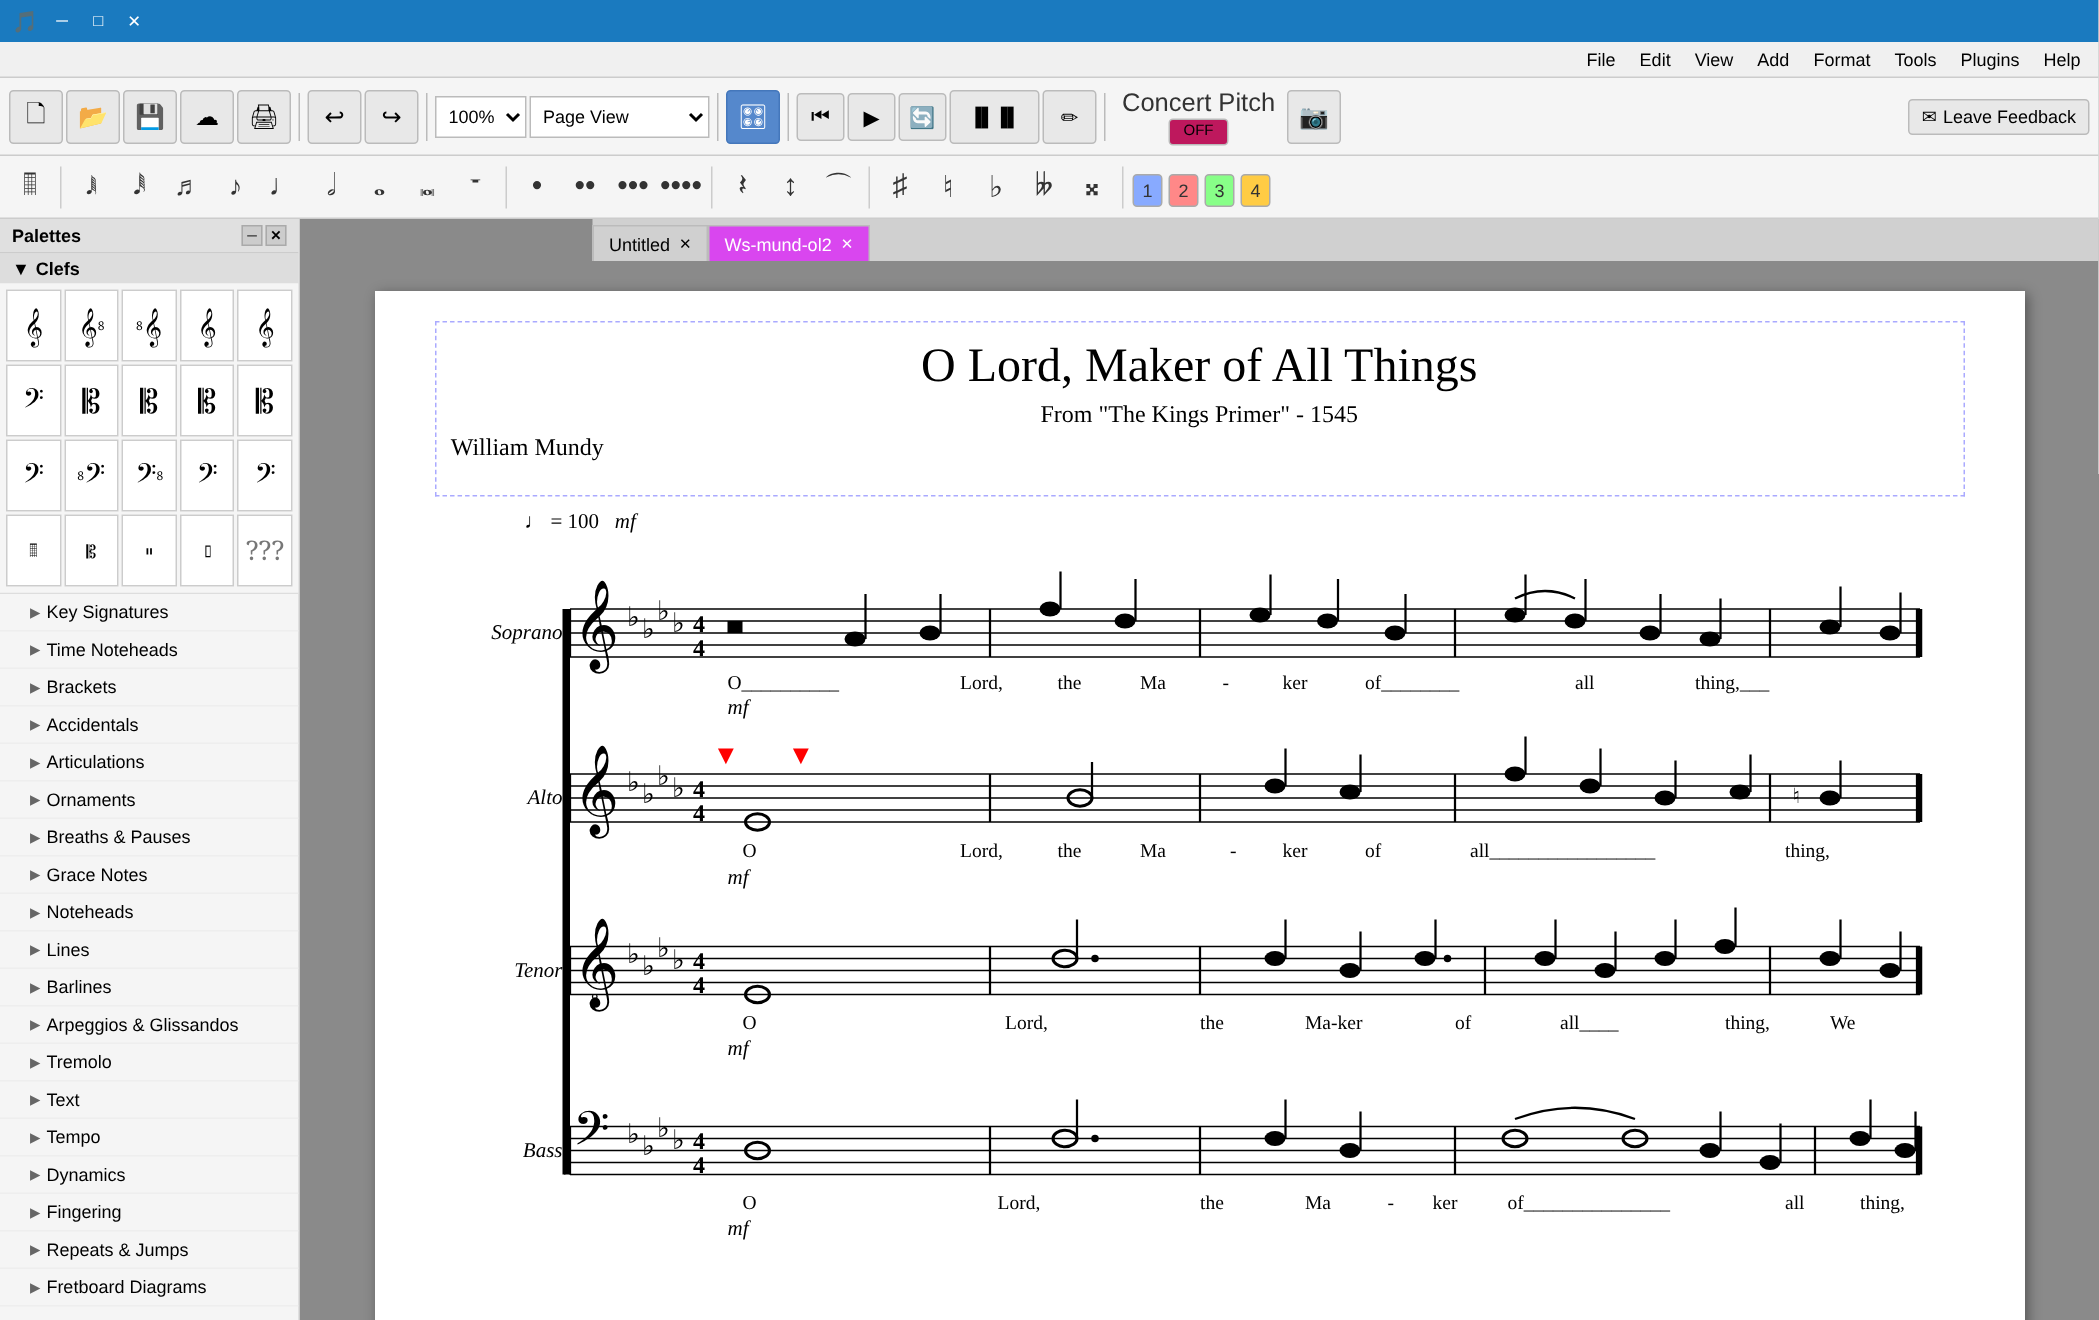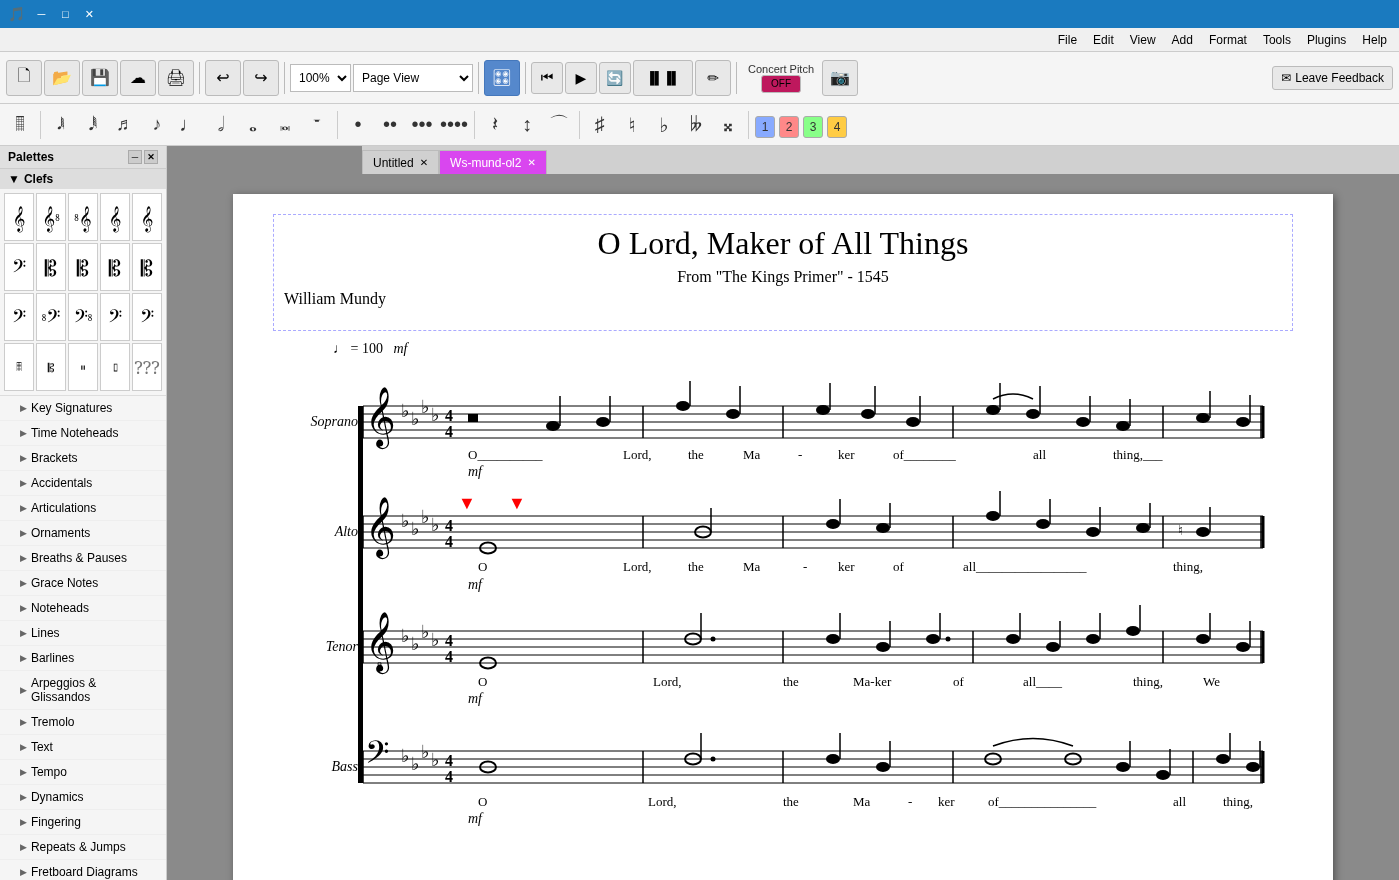--- a/index.html
+++ b/index.html
@@ -79,21 +79,21 @@
       cursor: pointer;
       font-size: 14px;
     }
     .concert-pitch-area {
       display: flex;
       flex-direction: column;
       align-items: center;
       margin: 0 6px;
       font-size: 11px;
     }
-    .concert-pitch-area .cp-label { font-size: 11px; color: #333; }
+    .concert-pitch-area .cp-label { font-size: 17px; color: #333; }
     .concert-pitch-toggle {
       width: 40px; height: 18px;
       border: 1px solid #bbb;
       background: #be185d;
       border-radius: 3px;
       cursor: pointer;
       display: flex; align-items: center; justify-content: center;
       font-size: 10px;
     }
     .feedback-btn {
@@ -129,21 +129,21 @@
     .note-sep { width: 1px; height: 28px; background: #ccc; margin: 0 2px; }
 
     
     #main-layout {
       display: flex;
       height: calc(880px - 28px - 24px - 52px - 42px);
     }
 
     
     #palette-panel {
-      width: 167px;
+      width: 200px;
       background: #f5f5f5;
       border-right: 1px solid #ccc;
       overflow-y: auto;
       flex-shrink: 0;
     }
     #palette-header {
       background: #e0e0e0;
       padding: 4px 8px;
       font-weight: bold;
       font-size: 12px;

